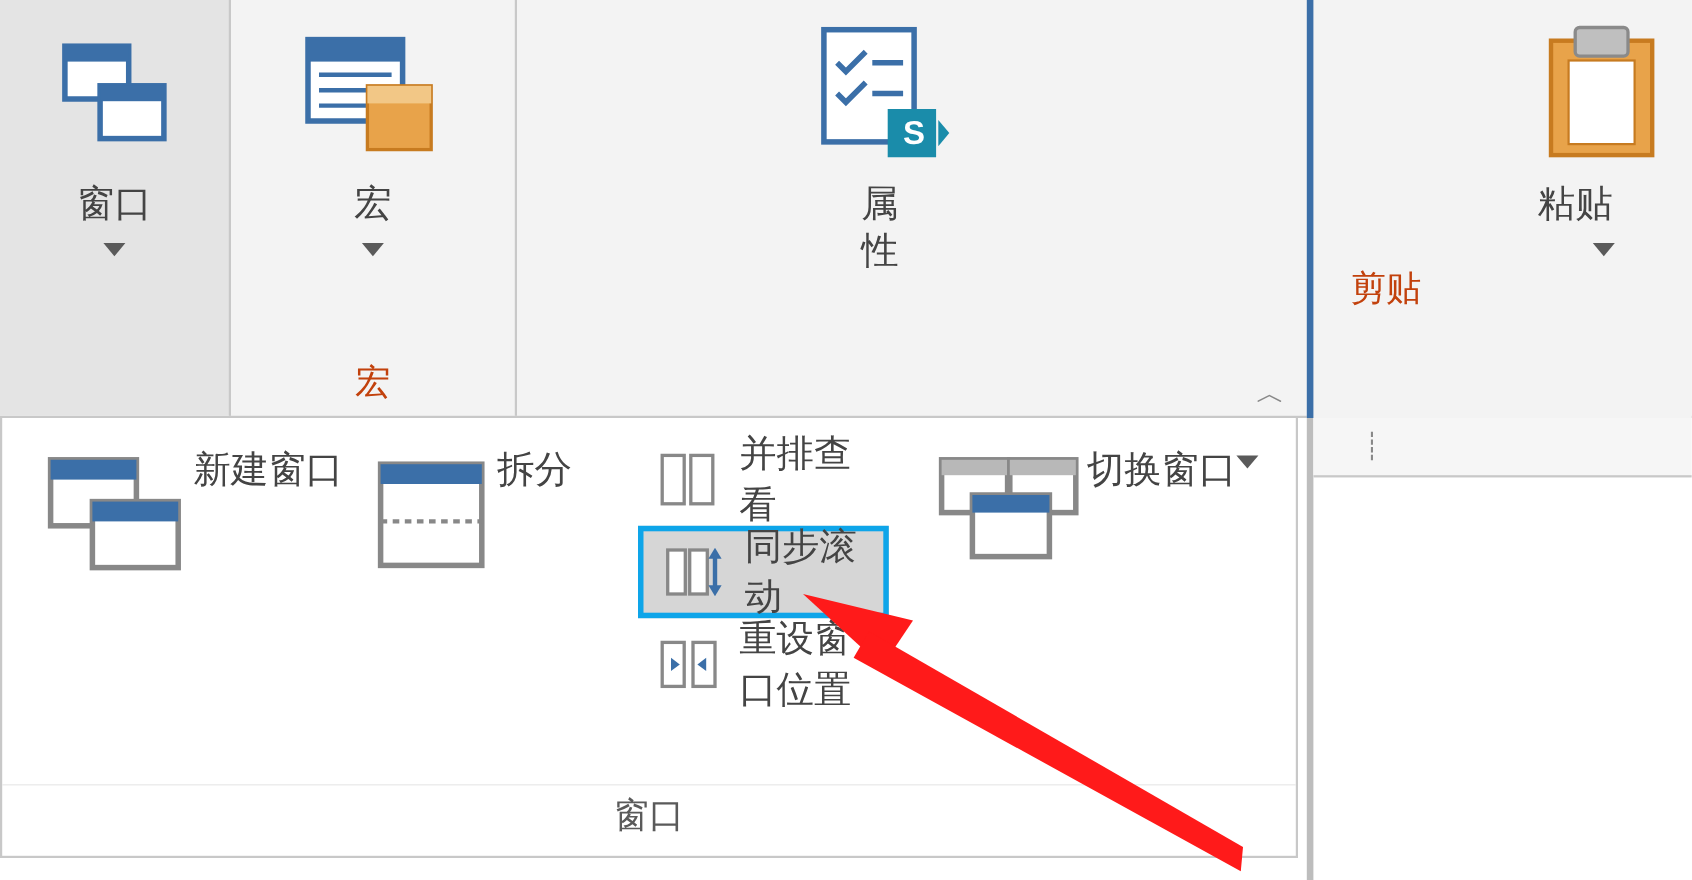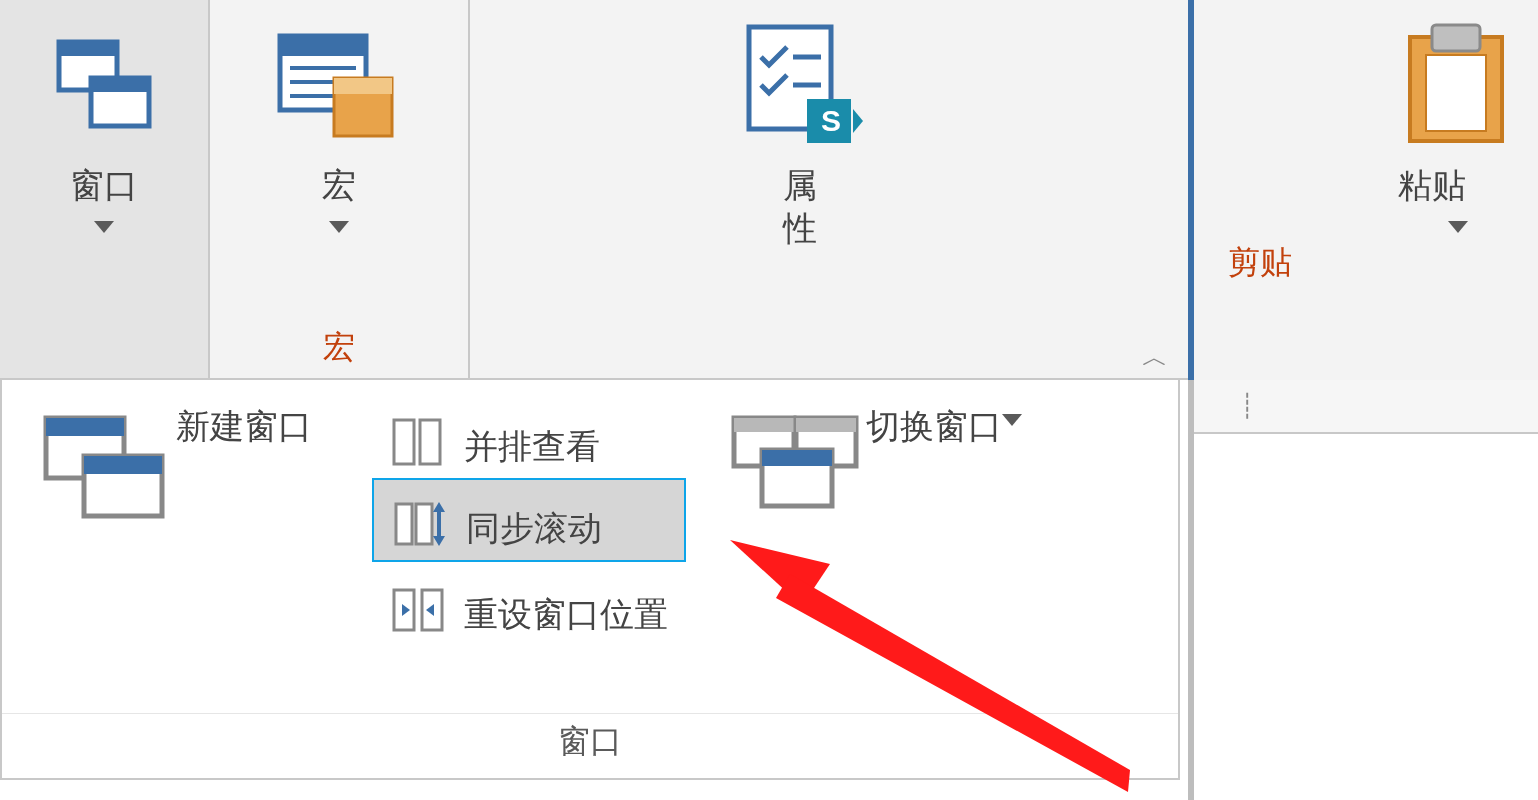--- a/index.html
+++ b/index.html
@@ -135,30 +135,30 @@
   white-space: nowrap;
 }
 .stacked-options {
   display: flex;
   flex-direction: column;
   margin-left: 40px;
   margin-top: -6px;
 }
 .opt {
   display: flex;
-  align-items: flex-end;
+  align-items: center;
   font-size: 34px;
   color: #444;
   padding: 8px 18px;
   cursor: pointer;
   height: 84px;
 }
 .opt.highlight {
   background: #d6d6d6;
-  border: 2px solid #0ea5e9;
+  border: 5px solid #0ea5e9;
   position: relative;
 }
 .opt .opt-icon {
   width: 56px;
   height: 56px;
   margin-right: 18px;
   flex-shrink: 0;
 }
 .switch-window {
   margin-left: 40px;
@@ -281,20 +281,30 @@
           <rect x="10" y="8" width="78" height="60" fill="#fff" stroke="#888" stroke-width="5"></rect>
           <rect x="10" y="8" width="78" height="18" fill="#3b6fa8"></rect>
           <rect x="48" y="46" width="78" height="60" fill="#fff" stroke="#888" stroke-width="5"></rect>
           <rect x="48" y="46" width="78" height="18" fill="#3b6fa8"></rect>
         </svg>
       </div>
       <div class="label">新建窗口</div>
     </div>
 
 
+    <div class="tool-btn">
+      <div class="icon-wrap">
+        <svg width="120" height="120" viewBox="0 0 120 120">
+          <rect x="14" y="12" width="92" height="92" fill="#fff" stroke="#888" stroke-width="5"></rect>
+          <rect x="14" y="12" width="92" height="18" fill="#3b6fa8"></rect>
+          <line x1="14" y1="64" x2="106" y2="64" stroke="#888" stroke-width="4" stroke-dasharray="6 5"></line>
+        </svg>
+      </div>
+      <div class="label">拆分</div>
+    </div>
 
     <div class="stacked-options">
       <div class="opt">
         <svg class="opt-icon" viewBox="0 0 56 56">
           <rect x="4" y="6" width="20" height="44" fill="#fff" stroke="#888" stroke-width="3"></rect>
           <rect x="30" y="6" width="20" height="44" fill="#fff" stroke="#888" stroke-width="3"></rect>
         </svg>
         <span>并排查看</span>
       </div>
       <div class="opt highlight">

